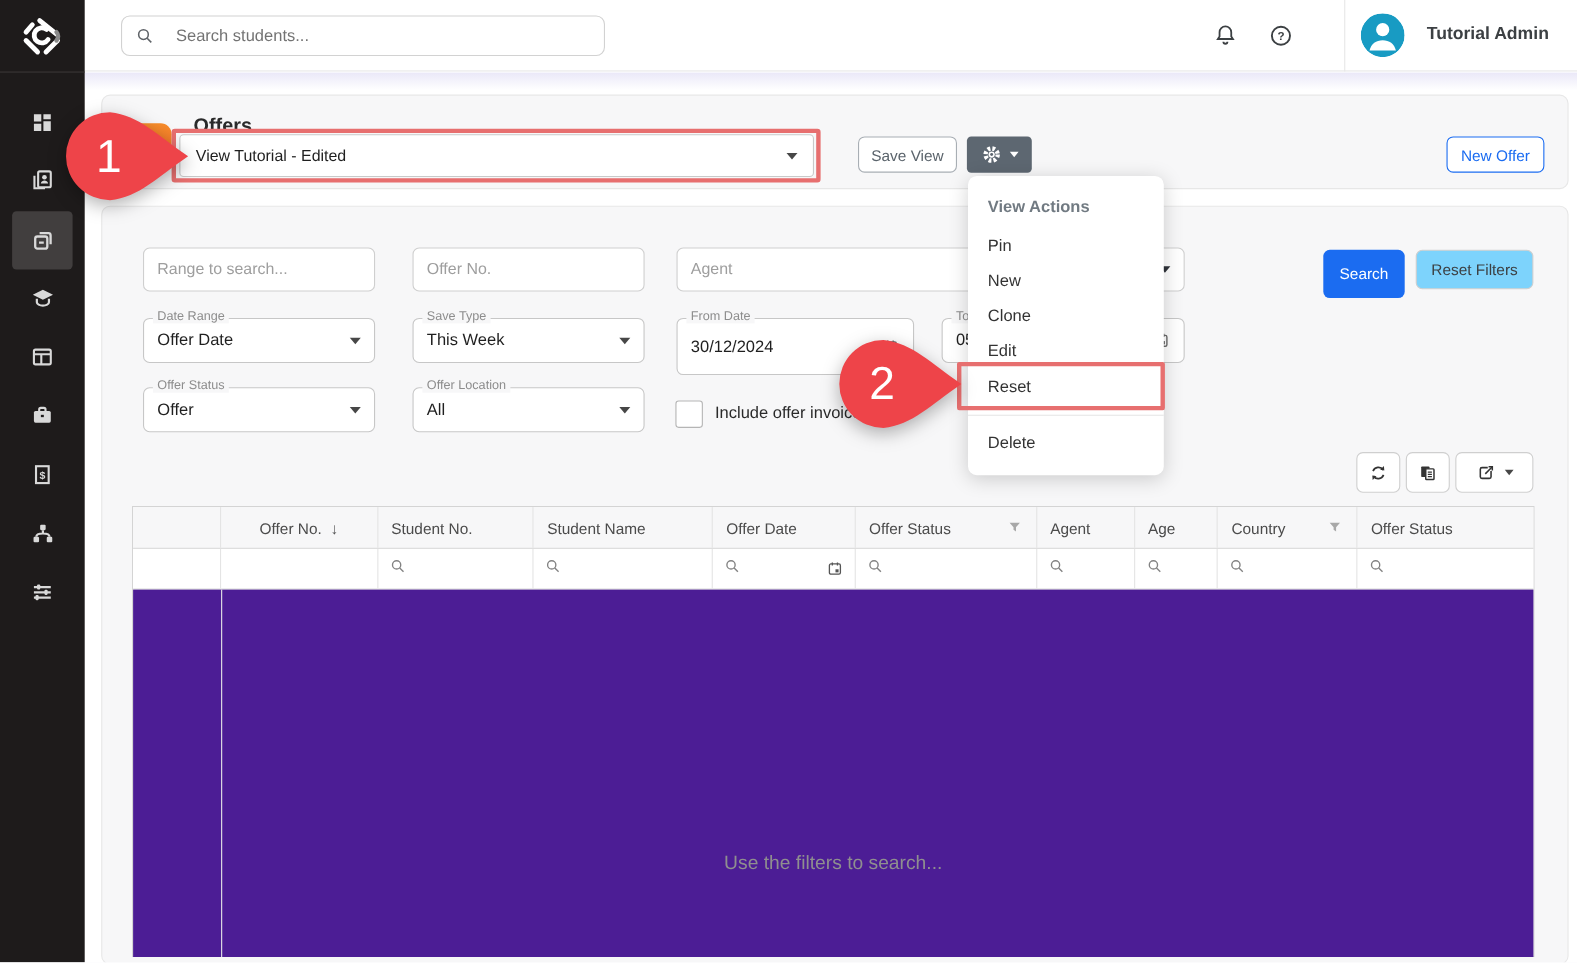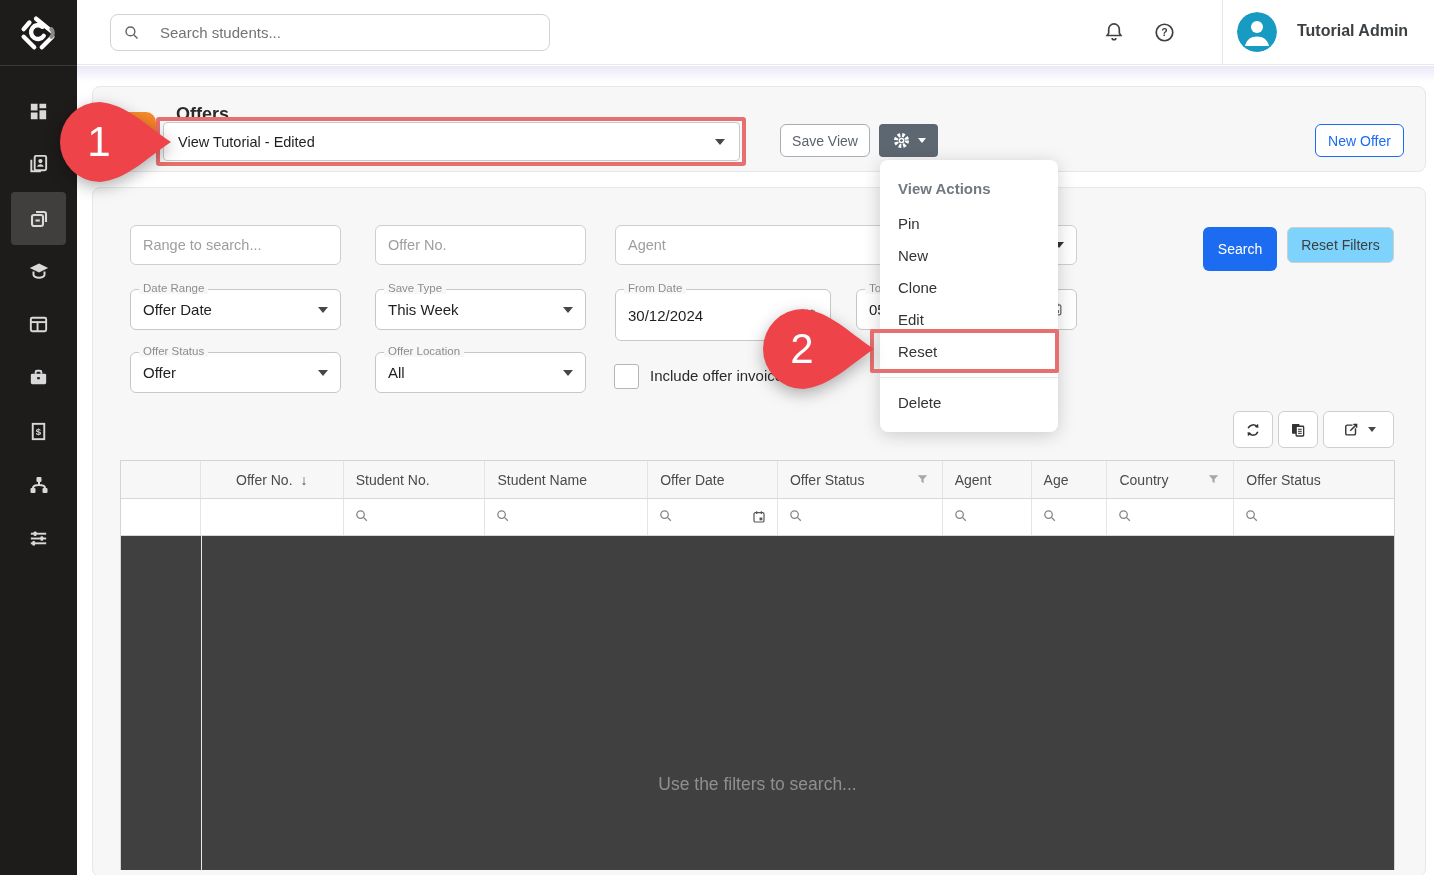--- a/index.html
+++ b/index.html
@@ -82,21 +82,21 @@
   #grid{left:120px;top:460px;width:1275px;height:410px;border:1px solid #d4d4d4;background:#fff;z-index:2}
   #grid-header{display:flex;height:38px;background:#f7f7f8;border-bottom:1px solid #d8d8d8}
   #grid-filter{display:flex;height:37px;background:#fff;border-bottom:1px solid #d8d8d8}
   .th{display:flex;align-items:center;padding:0 12px;border-right:1px solid #e4e4e4;color:#4b4b4b;font-size:14px;height:100%;cursor:pointer;white-space:nowrap;overflow:hidden}
   .th:last-child,.fc:last-child{border-right:none}
   .th-center{justify-content:center}
   .sort-icon{margin-left:8px;color:#555;font-size:14px}
   .th-funnel{margin-left:auto;display:flex}
   .fc{display:flex;align-items:center;padding:0 10px;border-right:1px solid #e4e4e4;color:#838383;height:100%;cursor:text}
   .fc-cal{margin-left:auto;color:#555;display:flex;cursor:pointer}
-  #grid-body{position:relative;height:334px;background:#404040}
+  #grid-body{position:relative;height:334px;background:#4c1d95}
   #grid-body .col-sep{position:absolute;left:80px;top:0;bottom:0;border-left:1px solid #e9e9e9}
   #empty-msg{position:absolute;left:0;top:238px;width:100%;text-align:center;color:#8f8f8f;font-size:17.5px}
 
   
   #view-actions-menu{left:880px;top:160px;width:178px;background:#fff;border-radius:8px;box-shadow:0 3px 18px rgba(0,0,0,.18);padding:12px 0 14px 0;z-index:50}
   #menu-header{padding:8px 18px 10px 18px;font-size:15px;font-weight:700;color:#717a82}
   .menu-item{position:relative;height:32px;display:flex;align-items:center;padding:0 18px;font-size:15px;color:#333;cursor:pointer}
   .menu-item.highlighted::after{content:"";position:absolute;left:-10px;right:-1px;top:-6px;bottom:-6px;border:4px solid var(--highlight-red);border-radius:2px;pointer-events:none}
   .menu-divider{border-top:1px solid #e7e7e7;margin:10px 0 8px 0}
 

